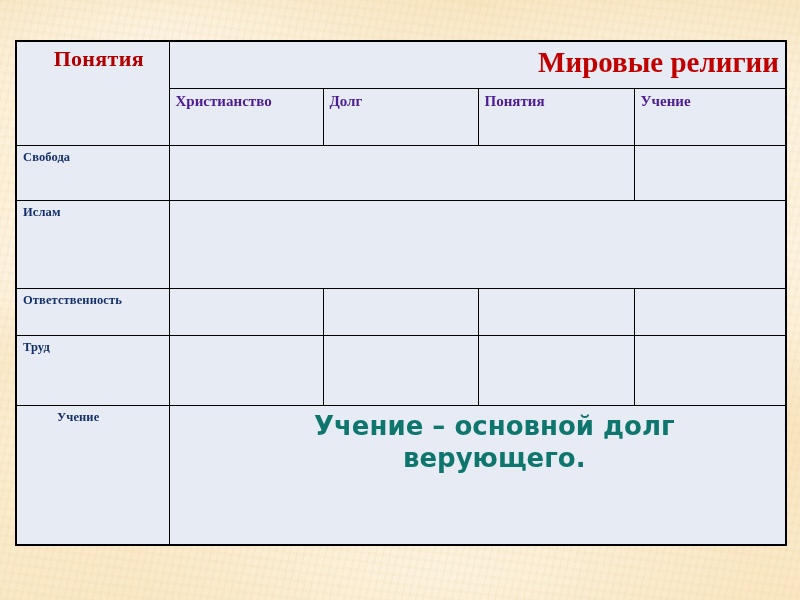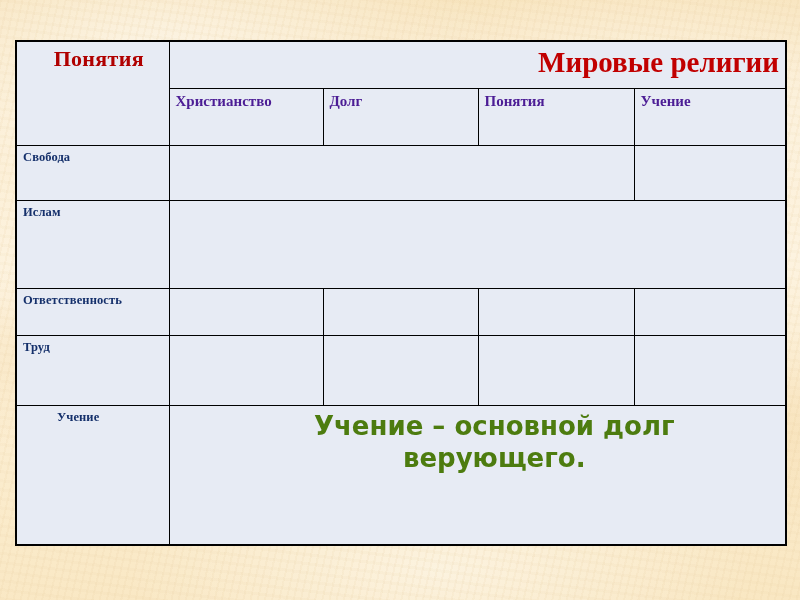--- a/index.html
+++ b/index.html
@@ -95,21 +95,21 @@
     letter-spacing: .1px;
   }
   .cell-blank { }
 
   .cell-conclusion {
     text-align: center;
     vertical-align: top;
     padding-top: 22px;
   }
   .conclusion-text {
-    color: #4d7c0f;
+    color: #0f766e;
     font-family: "DejaVu Sans", sans-serif;
     font-size: 26px;
     font-weight: bold;
     line-height: 1.25;
     display: block;
     max-width: 470px;
     margin: 0 auto;
   }
 </style>
 </head>

